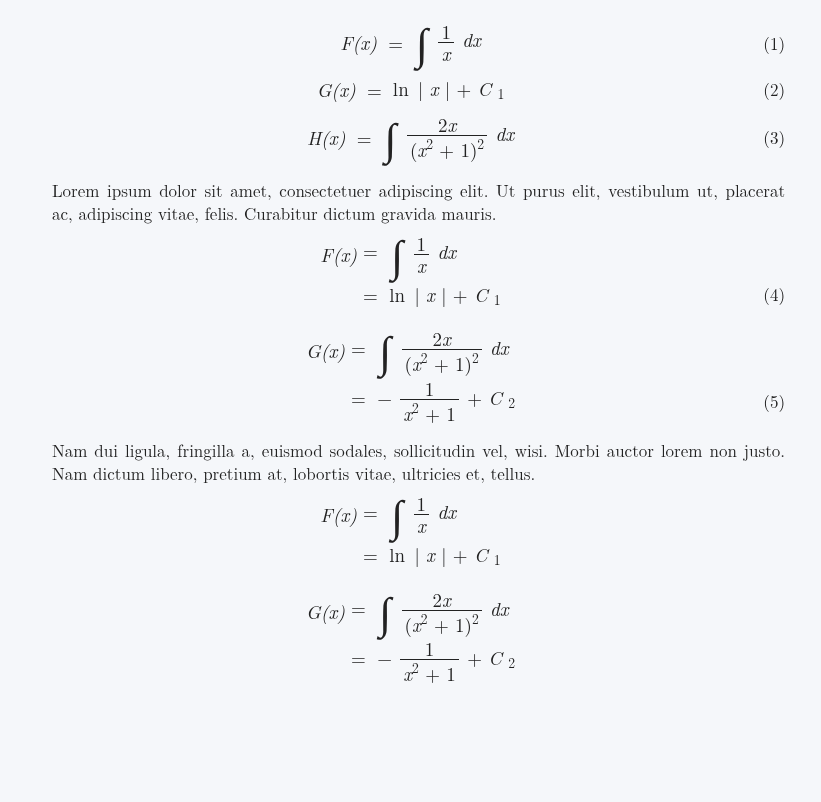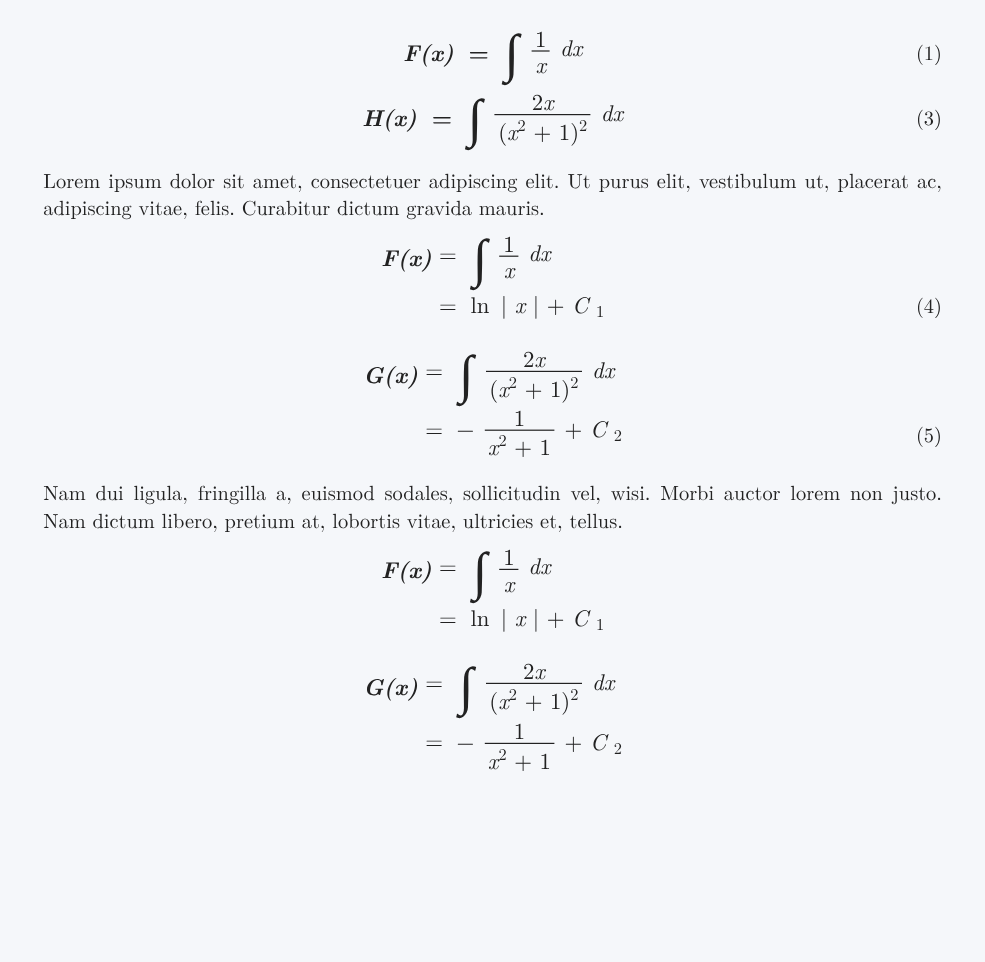--- a/index.html
+++ b/index.html
@@ -13,21 +13,21 @@
     width: 821px;
     min-height: 802px;
     box-sizing: border-box;
     padding: 10px 36px 20px 36px;
     background: #f5f7fa;
   }
   .para {
     font-size: 17px;
     line-height: 1.35;
     text-align: justify;
-    margin: 14px 0 6px 0;
+    margin: 14px 0 6px 16px;
   }
   .eqblock {
     margin: 6px 0 6px 0;
   }
   .eqrow {
     position: relative;
     padding: 3px 0 3px 0;
   }
   .eqnum {
     position: absolute;
@@ -48,21 +48,20 @@
   }
   .alhs, .arhs {
     display: table-cell;
     vertical-align: middle;
     padding: 3px 0;
   }
   .alhs {
     text-align: center;
     padding-right: 6px;
     white-space: nowrap;
-    font-weight: bold;
   }
   .arhs {
     text-align: left;
     white-space: nowrap;
   }
 
   .mi { font-style: italic; }
   .mn { font-style: normal; }
   .rm { font-style: normal; }
 
@@ -127,20 +126,40 @@
               <span class="num mn">1</span>
               <span class="den mi">x</span>
             </span>
             <span class="mi"> dx</span>
           </span>
         </div>
       </div>
       <span class="eqnum">(1)</span>
     </div>
 
+    <div class="eqrow">
+      <div class="align msize">
+        <div class="arow">
+          <span class="alhs">
+            <span class="mi">G(x)</span>
+            <span class="rm" style="padding:0 5px;">=</span>
+          </span>
+          <span class="arhs">
+            <span class="rm">ln</span>
+            <span class="rm" style="padding-left:3px;">|</span>
+            <span class="mi">x</span>
+            <span class="rm">|</span>
+            <span class="rm"> + </span>
+            <span class="mi">C</span>
+            <span class="sub mn">1</span>
+          </span>
+        </div>
+      </div>
+      <span class="eqnum">(2)</span>
+    </div>
 
     <div class="eqrow">
       <div class="align msize">
         <div class="arow">
           <span class="alhs">
             <span class="mi">H(x)</span>
             <span class="rm" style="padding:0 5px;">=</span>
           </span>
           <span class="arhs">
             <span class="intsign">∫</span>

